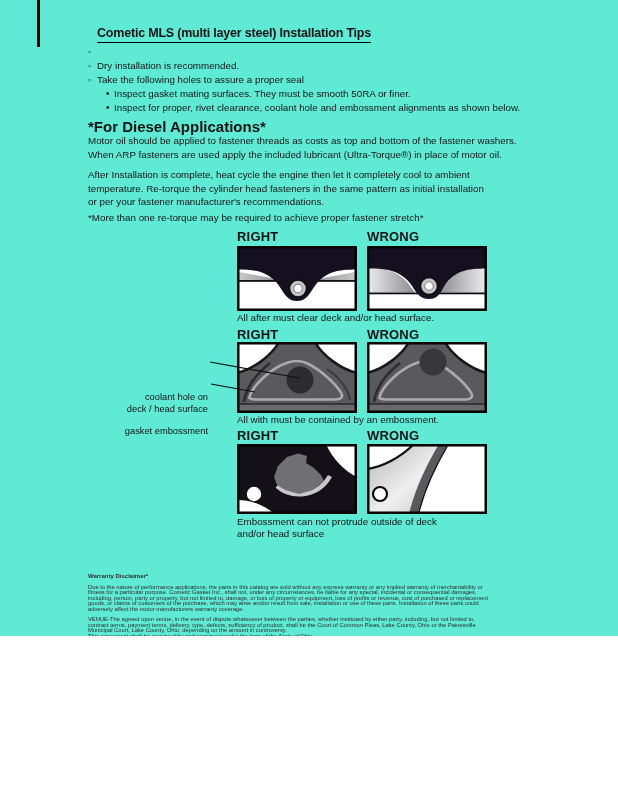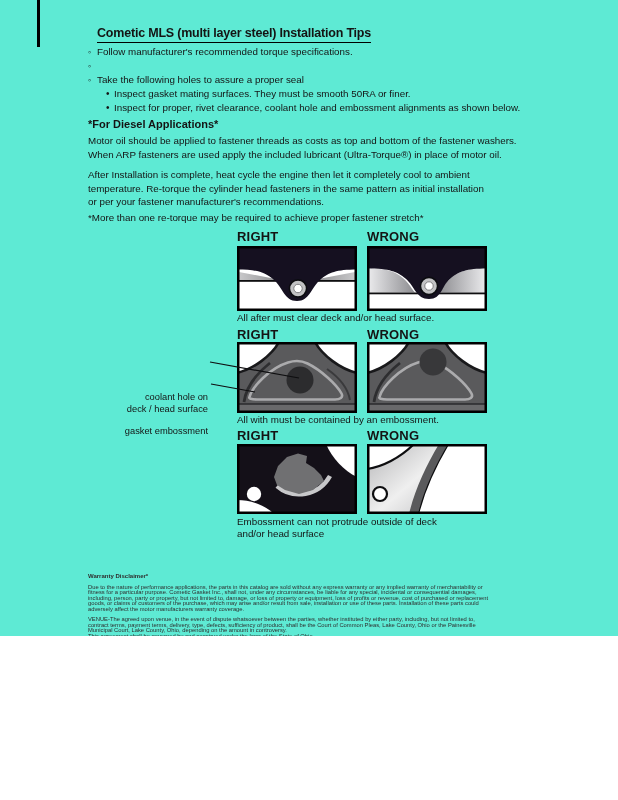--- a/index.html
+++ b/index.html
@@ -11,21 +11,21 @@
   .doc-title {
     font-weight:bold; font-size:12.5px; letter-spacing:-0.2px;
     border-bottom:1.5px solid #000; padding-bottom:1.5px; display:inline-block;
   }
   .body-text { font-size:9.8px; line-height:13.5px; white-space:pre-line; }
   .bullets { font-size:9.8px; line-height:14px; }
   .bullet-row { display:flex; }
   .bullet-row .marker { width:9px; flex:0 0 9px; font-size:9px; }
   .bullet-row.sub { margin-left:18px; }
   .bullet-row.sub .marker { width:8px; flex:0 0 8px; font-size:10px; }
-  .section-head { font-weight:bold; font-size:11px; }
+  .section-head { font-weight:bold; font-size:15px; }
   .dlabel { font-weight:bold; font-size:13px; text-align:left; width:120px; letter-spacing:0.2px; }
   .caption { font-size:9.8px; line-height:12px; white-space:pre-line; }
   .side-label { font-size:9.3px; line-height:11.5px; text-align:right; white-space:pre-line; width:110px;margin-top:48px; }
   .diagram-box { width:120px; }
   .diagram-box svg { display:block; }
   .fineprint { width:462px; color:#2e2e2e; }
   .fineprint .fp-head { font-weight:bold; font-size:6px; margin:0 0 5px 0; }
   .fineprint p { font-size:5.8px; line-height:5.5px; white-space:pre-line; margin:0 0 5px 0; }
   .page-code { font-size:14px; color:#1c1c1c; }
   .edge-mark { width:2.5px; height:47px; background:#000; }
@@ -37,24 +37,24 @@
 
   <div class="abs edge-mark" style="left:37px; top:0;"></div>
 
   <div class="abs" style="left:97px; top:23px;">
     <span class="doc-title">Cometic MLS (multi layer steel) Installation Tips</span>
   </div>
 
   <div class="abs bullets" style="left:88px; top:45px; width:470px;">
     <div class="bullet-row">
       <span class="marker">◦</span>
-      <span>Follow manufacturer's recommended torque specifications.</span>
     </div>
     <div class="bullet-row">
       <span class="marker">◦</span>
+      <span>Dry installation is recommended.</span>
     </div>
     <div class="bullet-row">
       <span class="marker">◦</span>
       <span>Take the following holes to assure a proper seal</span>
     </div>
     <div class="bullet-row sub">
       <span class="marker">•</span>
       <span>Inspect gasket mating surfaces.  They must be smooth 50RA or finer.</span>
     </div>
     <div class="bullet-row sub">

